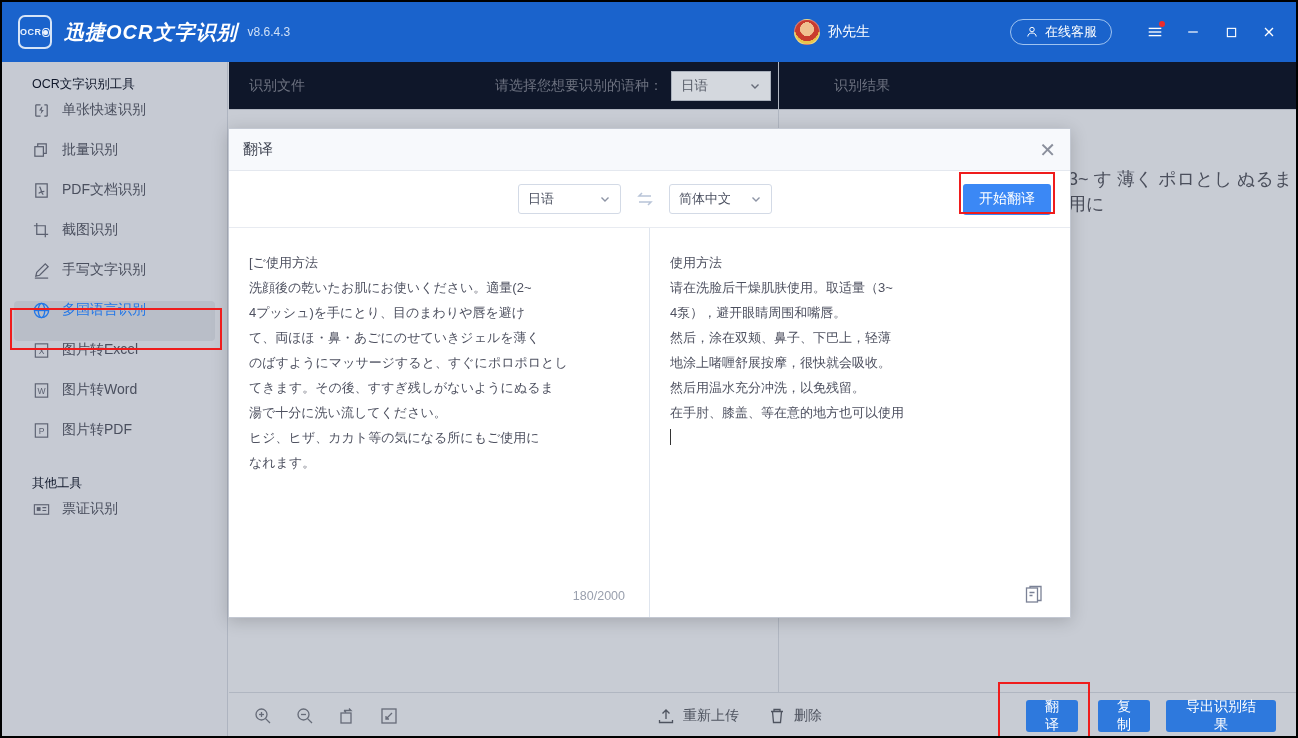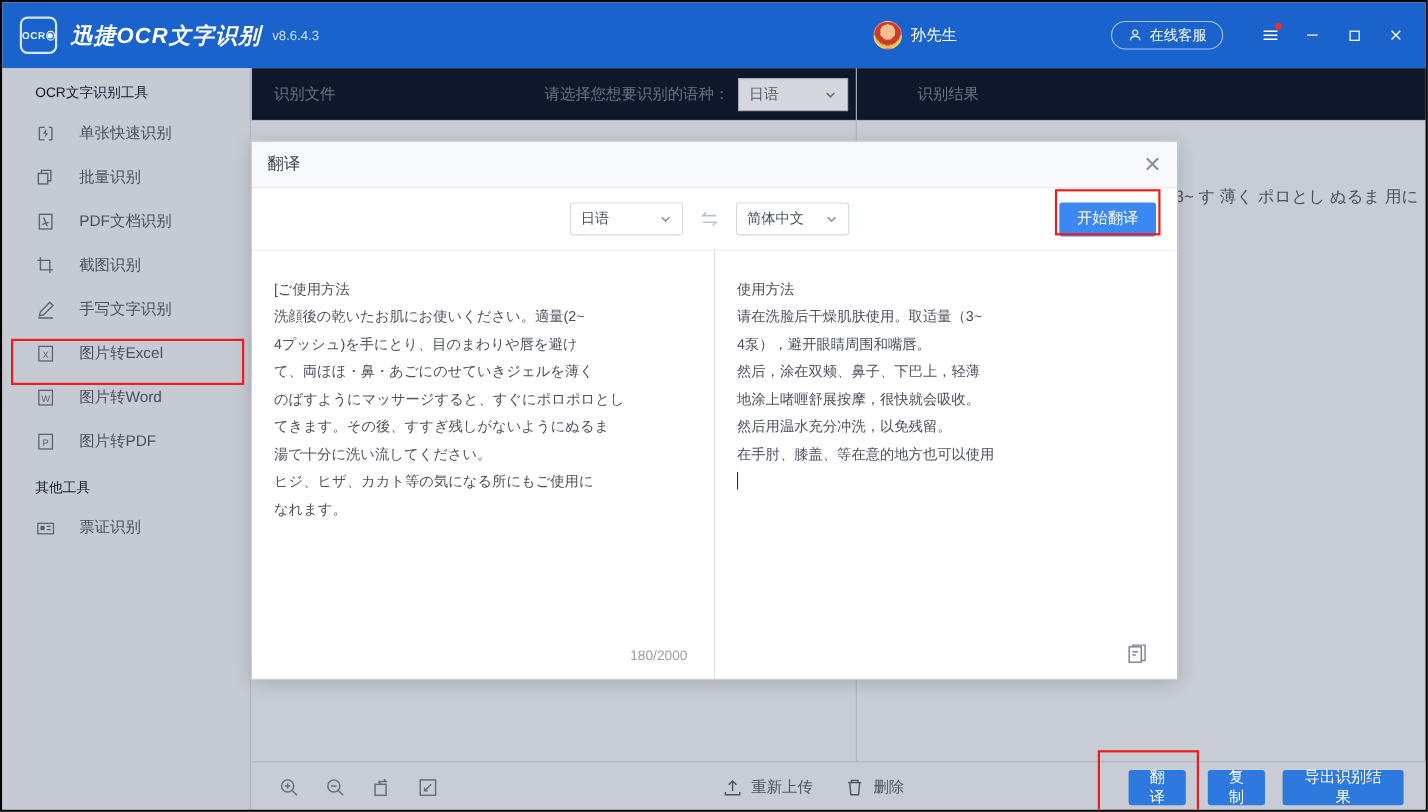--- a/index.html
+++ b/index.html
@@ -77,21 +77,21 @@
     width: 226px; height: 678px;
     background: #c6cad3;
     border-right: 1px solid #aeb4c0;
   }
   .side-group {
     color: #0f172a; font-size: 12.5px;
     padding: 14px 0 8px 30px;
   }
   .side-item {
     height: 40px; margin: 0 12px;
-    display: flex; align-items: center; gap: 21px;
+    display: flex; align-items: flex-start; gap: 11px;
     padding-left: 18px; border-radius: 4px;
     color: #4a4f5e; font-size: 14px; cursor: pointer;
   }
   .side-item.active { background: #b9bec8; color: #2176e8; }
   .ico { width: 19px; height: 19px; flex: none; }
 
   
   .toolbar {
     position: absolute; left: 227px; top: 60px;
     width: 1069px; height: 48px;
@@ -108,21 +108,21 @@
     display: flex; align-items: center; justify-content: space-between;
     padding: 0 9px; font-size: 13.5px; color: #555a66; cursor: pointer;
   }
   .tb-l3 { margin-left: 63px; }
   .vsep {
     position: absolute; left: 776px; top: 60px;
     width: 1px; height: 630px; background: #b0b6c1;
   }
   .bgtext {
     position: absolute; left: 1066px; top: 165px;
-    width: 230px; color: #4b4f5c; font-size: 15px; line-height: 25px;
+    width: 230px; color: #4b4f5c; font-size: 18px; line-height: 25px;
   }
 
   
   .bottombar {
     position: absolute; left: 227px; top: 690px;
     width: 1069px; height: 46px;
     background: #c8ccd4; border-top: 1px solid #b0b6c1;
     display: flex; align-items: center;
   }
   .bb-icons { display: flex; align-items: center; gap: 22px; margin-left: 24px; }
@@ -278,20 +278,28 @@
     </div>
 
     <div class="side-item">
       <svg class="ico" viewBox="0 0 20 20" fill="none" stroke="#5b6070" stroke-width="1.3">
         <path d="M14 3l3 3-9 9-4 1 1-4 9-9z"></path>
           <path d="M3 18h14"></path>
       </svg>
       <span>手写文字识别</span>
     </div>
 
+    <div class="side-item active">
+      <svg class="ico" viewBox="0 0 20 20" fill="none" stroke="#2176e8" stroke-width="1.4">
+        <circle cx="10" cy="10" r="7.5"></circle>
+          <ellipse cx="10" cy="10" rx="3.4" ry="7.5"></ellipse>
+          <line x1="2.5" y1="10" x2="17.5" y2="10"></line>
+      </svg>
+      <span>多国语言识别</span>
+    </div>
 
 
     <div class="side-item">
       <svg class="ico" viewBox="0 0 20 20" fill="none" stroke="#5b6070" stroke-width="1.2">
         <rect x="3.5" y="3" width="13" height="14"></rect>
           <text x="10" y="14" font-size="9" fill="#5b6070" stroke="none" text-anchor="middle" font-family="sans-serif">X</text>
       </svg>
       <span>图片转Excel</span>
     </div>
 

